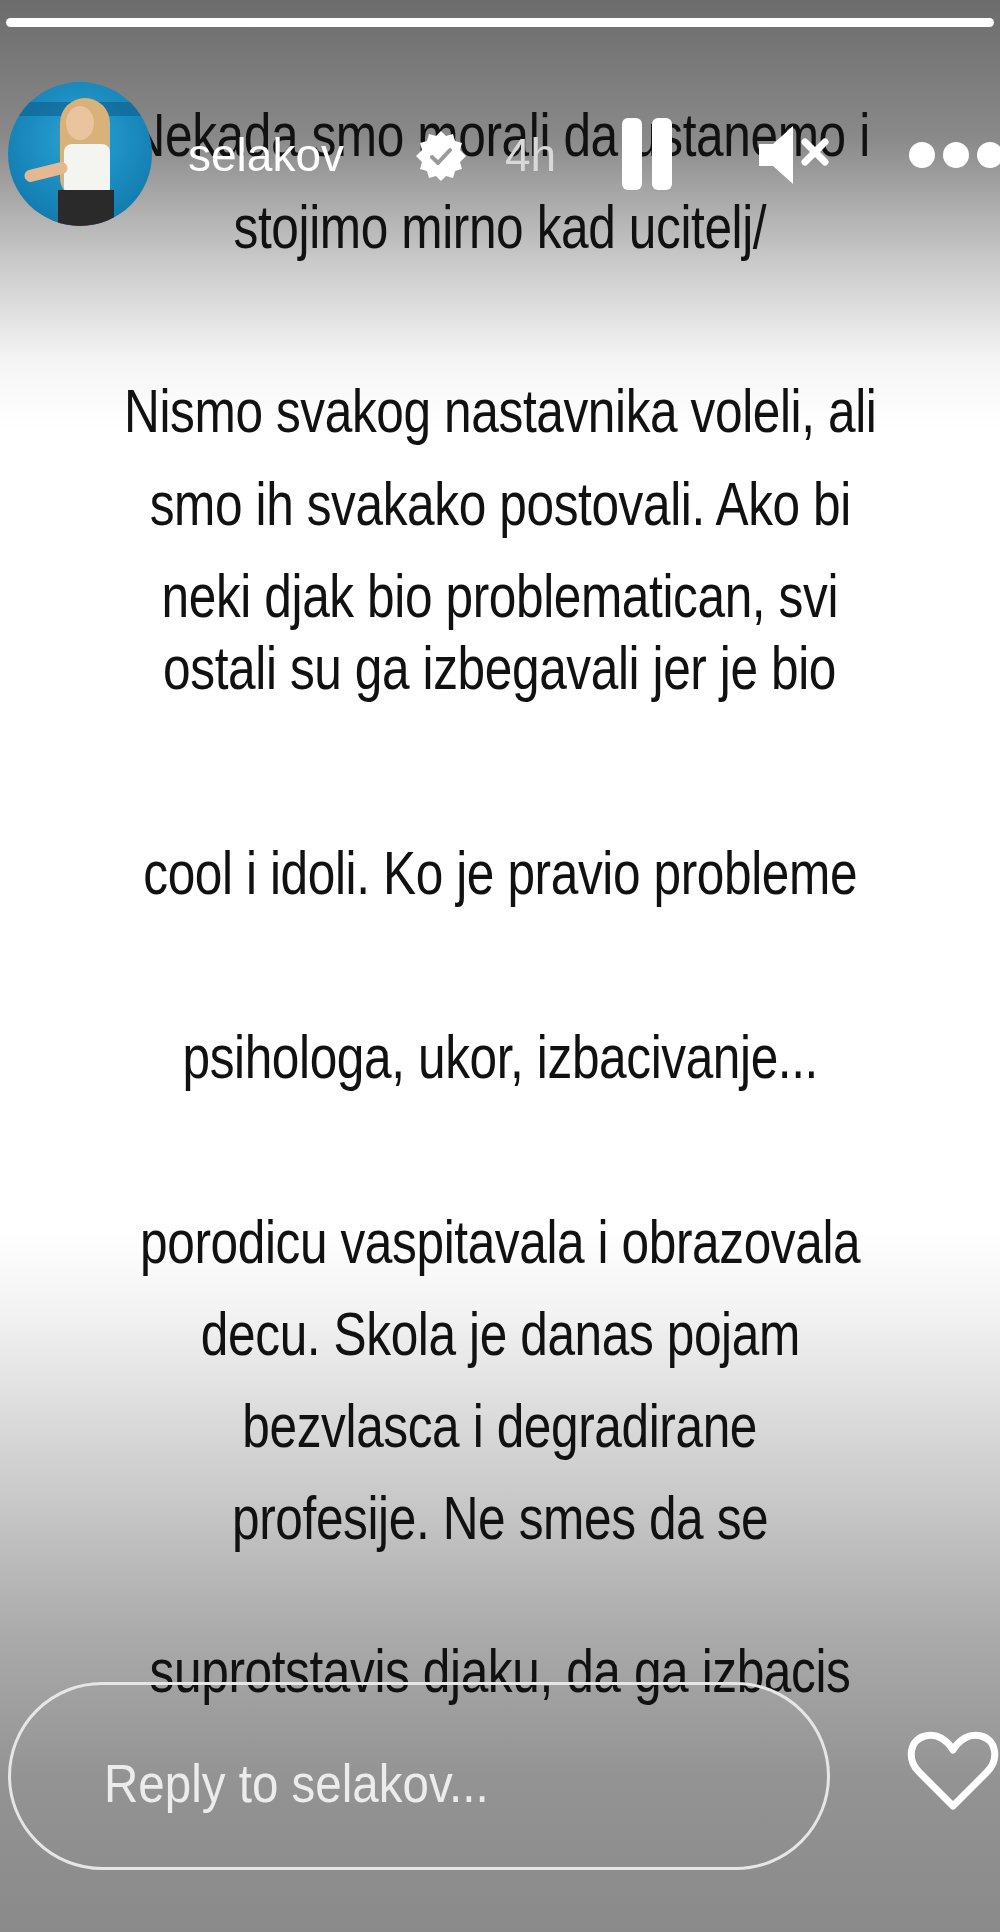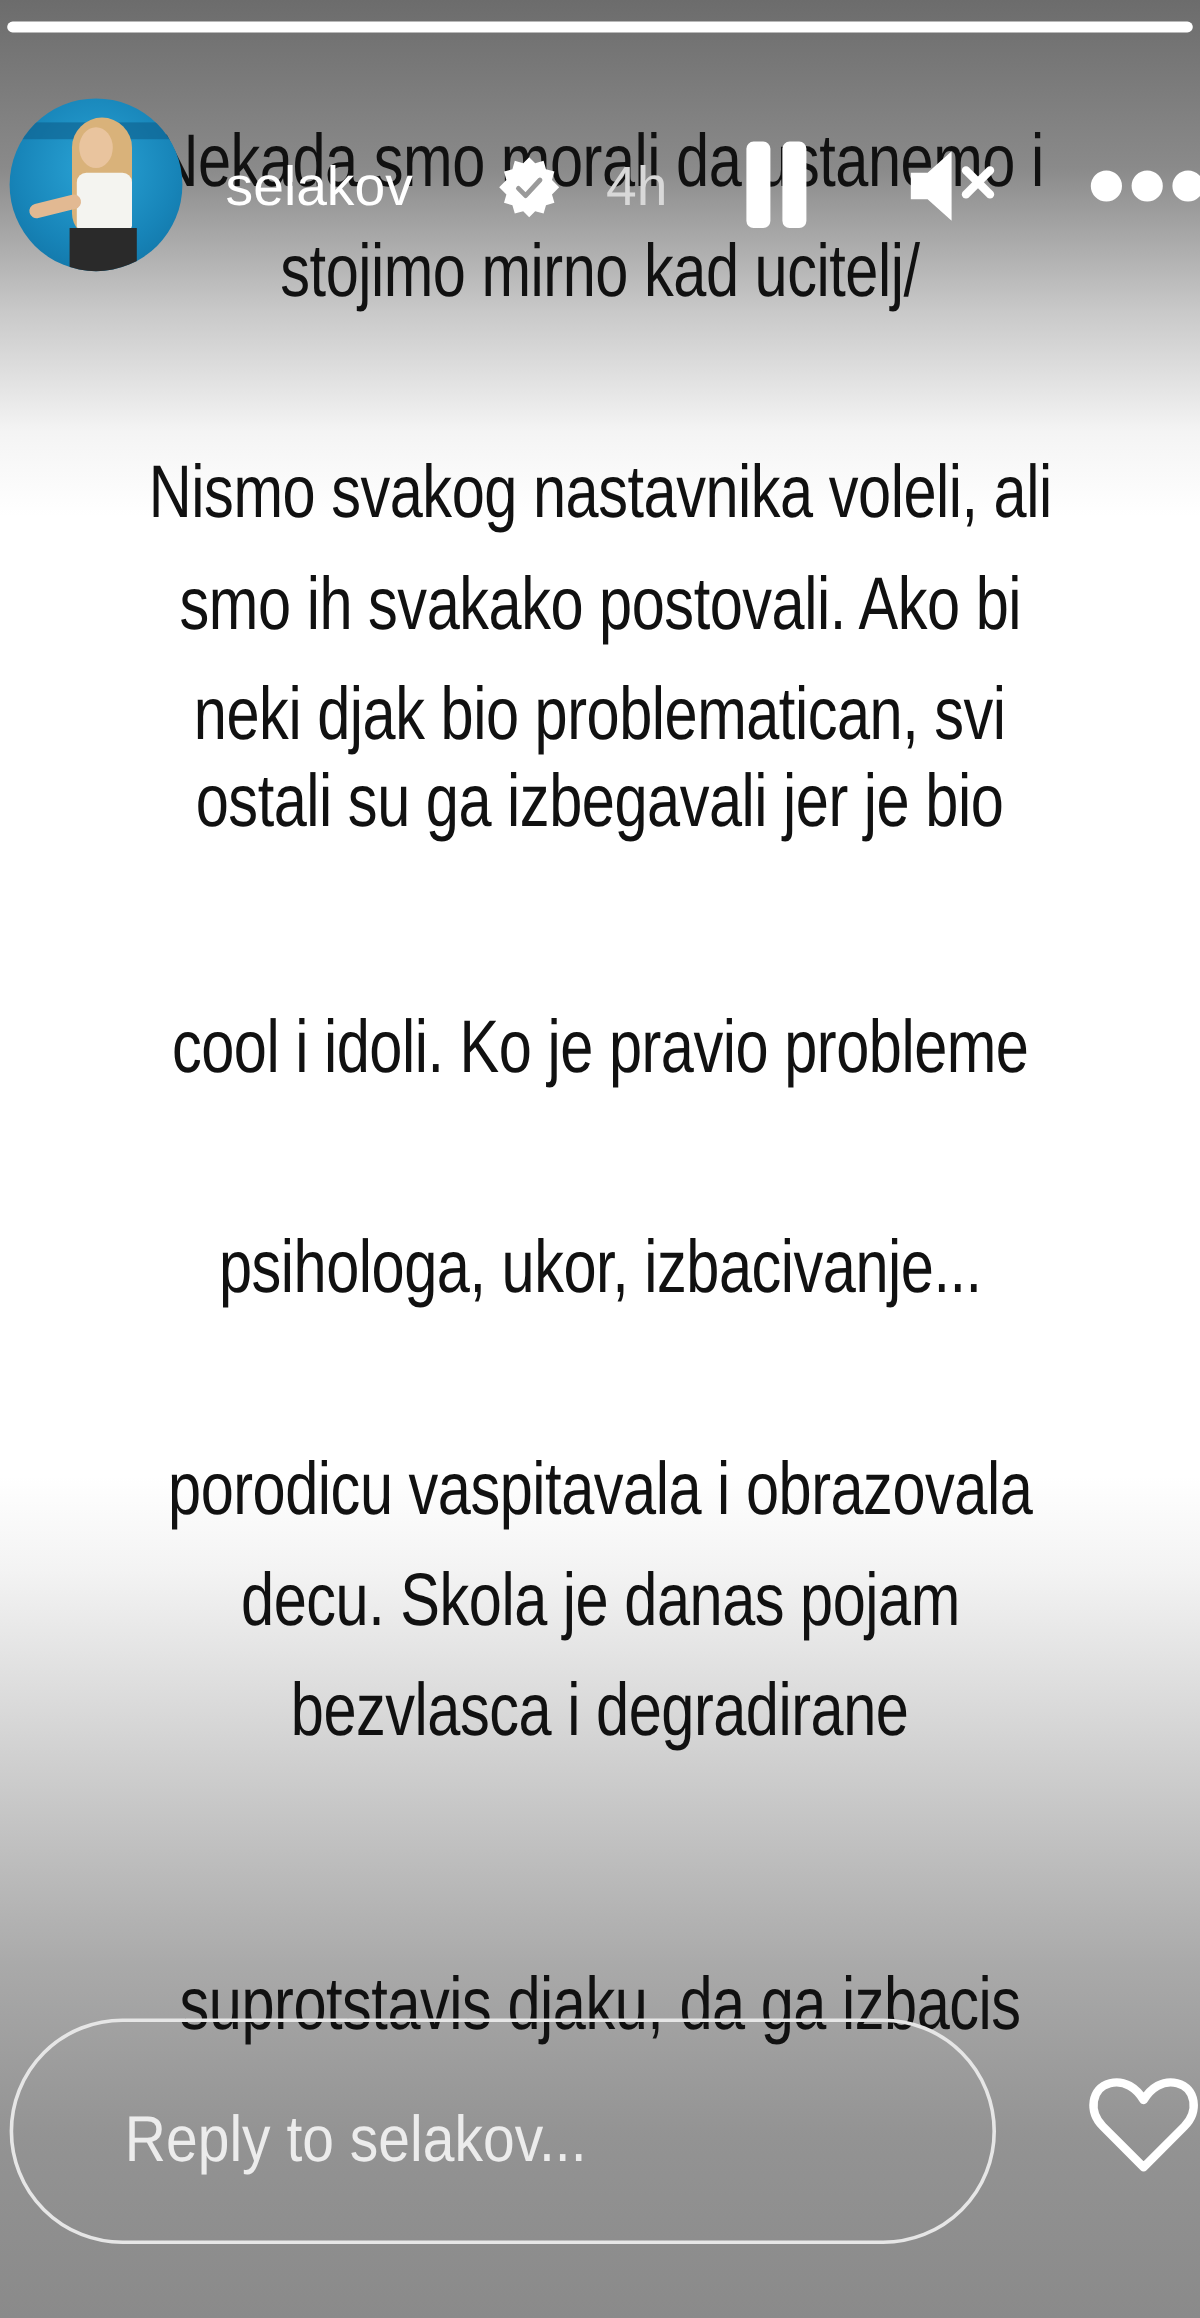--- a/index.html
+++ b/index.html
@@ -77,20 +77,21 @@
   <div class="line" style="top:196px"><span>stojimo mirno kad ucitelj/</span></div>
   <div class="line" style="top:380px"><span>Nismo svakog nastavnika voleli, ali</span></div>
   <div class="line" style="top:473px"><span>smo ih svakako postovali. Ako bi</span></div>
   <div class="line" style="top:565px"><span>neki djak bio problematican, svi</span></div>
   <div class="line" style="top:637px"><span>ostali su ga izbegavali jer je bio</span></div>
   <div class="line" style="top:842px"><span>cool i idoli. Ko je pravio probleme</span></div>
   <div class="line" style="top:1026px"><span>psihologa, ukor, izbacivanje...</span></div>
   <div class="line" style="top:1211px"><span>porodicu vaspitavala i obrazovala</span></div>
   <div class="line" style="top:1395px"><span>bezvlasca i degradirane</span></div>
   <div class="line" style="top:1303px"><span>decu. Skola je danas pojam</span></div>
+  <div class="line" style="top:1487px"><span>profesije. Ne smes da se</span></div>
   <div class="line" style="top:1640px"><span>suprotstavis djaku, da ga izbacis</span></div>
 </div>
 
 <div class="avatar">
   <div class="stripe"></div>
   <div class="hair"></div>
   <div class="face"></div>
   <div class="top"></div>
   <div class="arm"></div>
   <div class="pants"></div>

